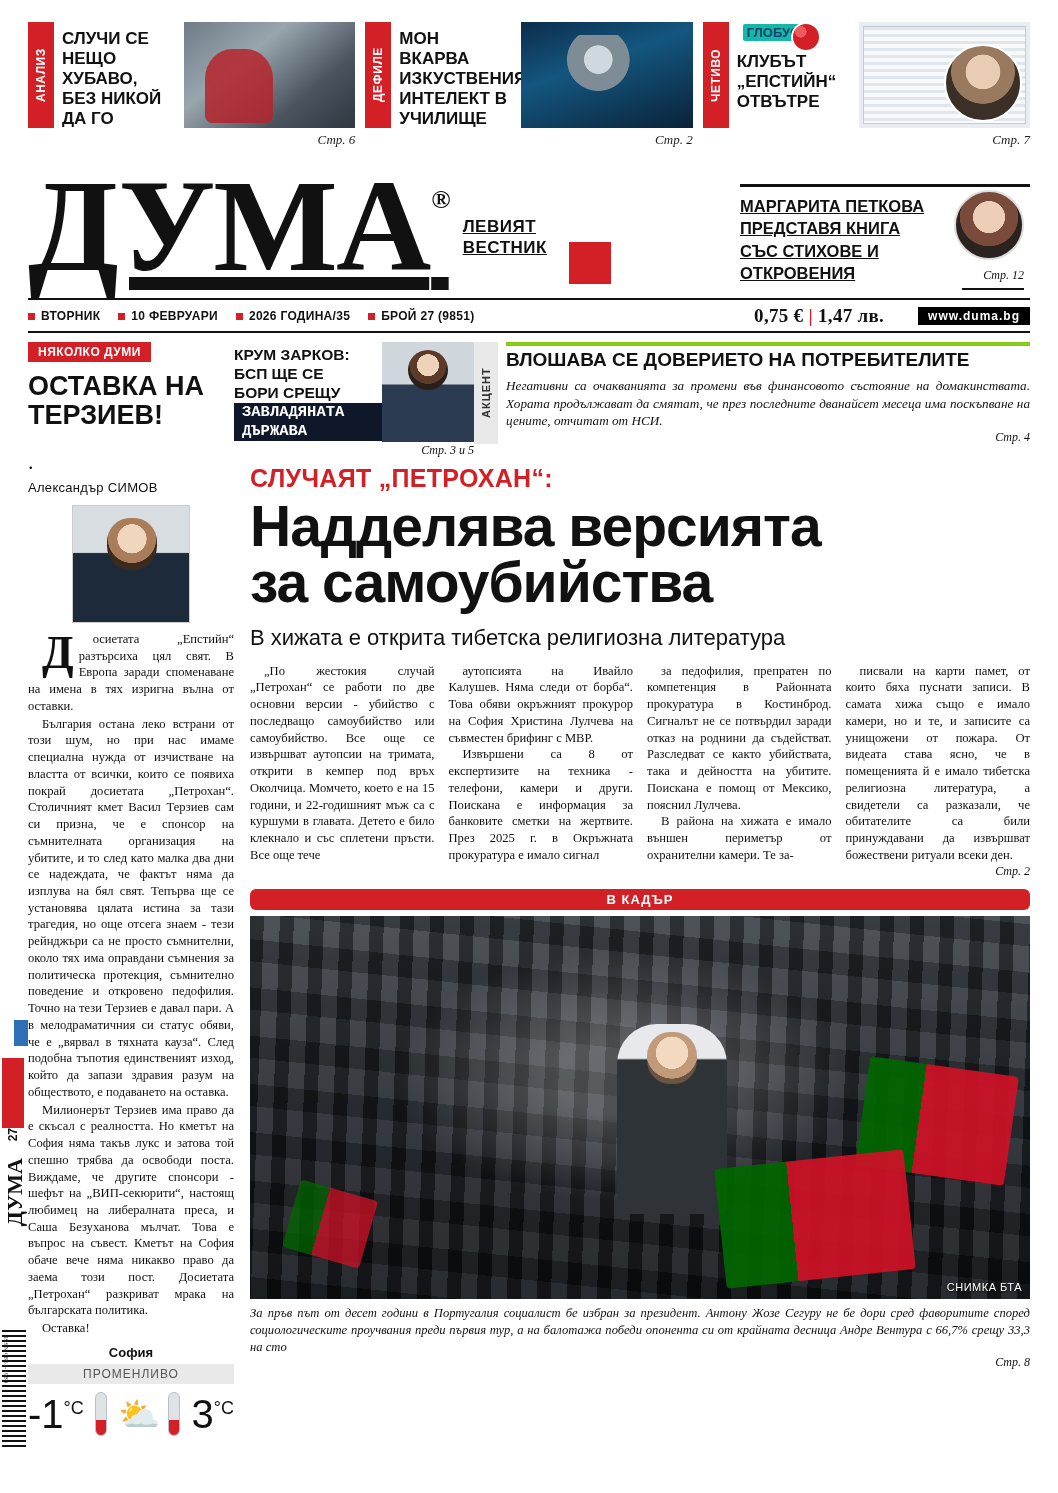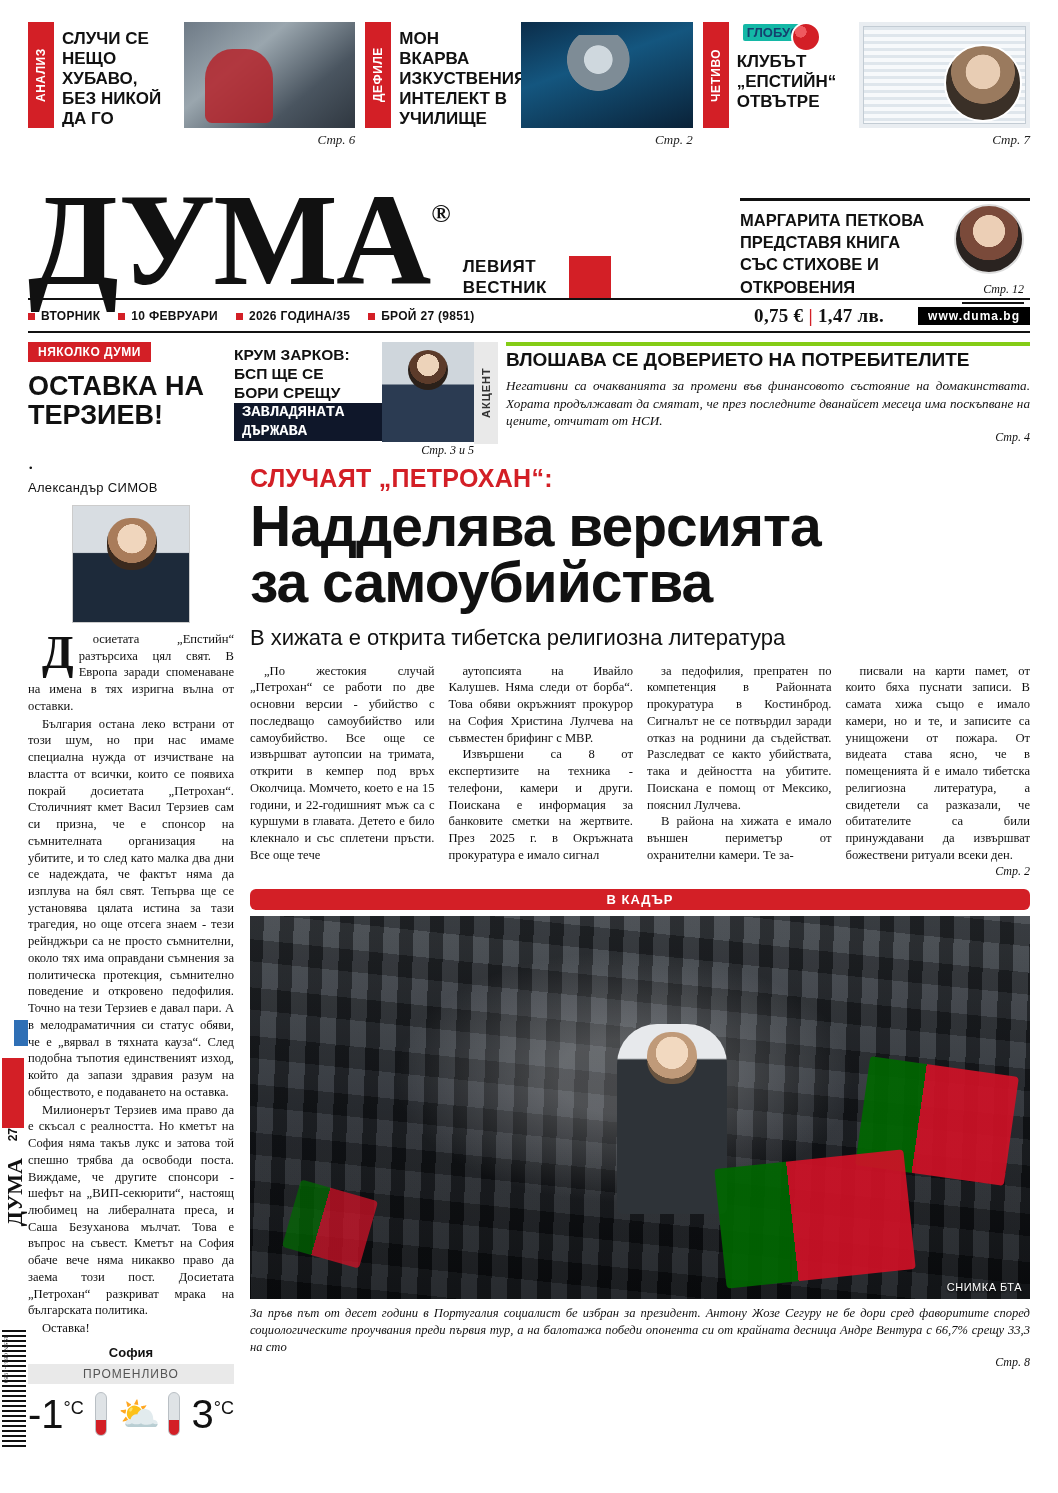--- a/index.html
+++ b/index.html
@@ -51,21 +51,21 @@
   }
   .portrait-circle {
     position:absolute; right:8px; bottom:6px; width:78px; height:78px; border-radius:50%;
     background: radial-gradient(circle at 50% 35%, #e8cdb4 0 28%, #9a7a5e 29% 52%, #3a3027 53% 100%);
     border:2px solid #fff; z-index:3;
   }
   .teaser-page { font-style: italic; font-size: 13px; text-align: right; padding-top: 4px; color:#222; }
   .teaser-wrap { flex: 1; display:flex; flex-direction:column; }
 
   
-  .masthead { display: flex; align-items: flex-end; padding-top: 6px; height: 150px; position: relative; }
+  .masthead { display: flex; align-items: center; padding-top: 6px; height: 150px; position: relative; text-decoration: underline; }
   .logo {
     font-family: "Liberation Serif", serif;
     font-weight: bold; font-size: 132px; line-height: .88; letter-spacing: -2px;
     color: #111;
   }
   .reg { font-size: 26px; position: relative; top: -62px; left: 2px; }
   .levi {
     font-family: "Liberation Sans", sans-serif; font-weight: bold;
     font-size: 17px; line-height: 1.25; margin-left: 16px; margin-top: 22px; letter-spacing:.5px;
   }

